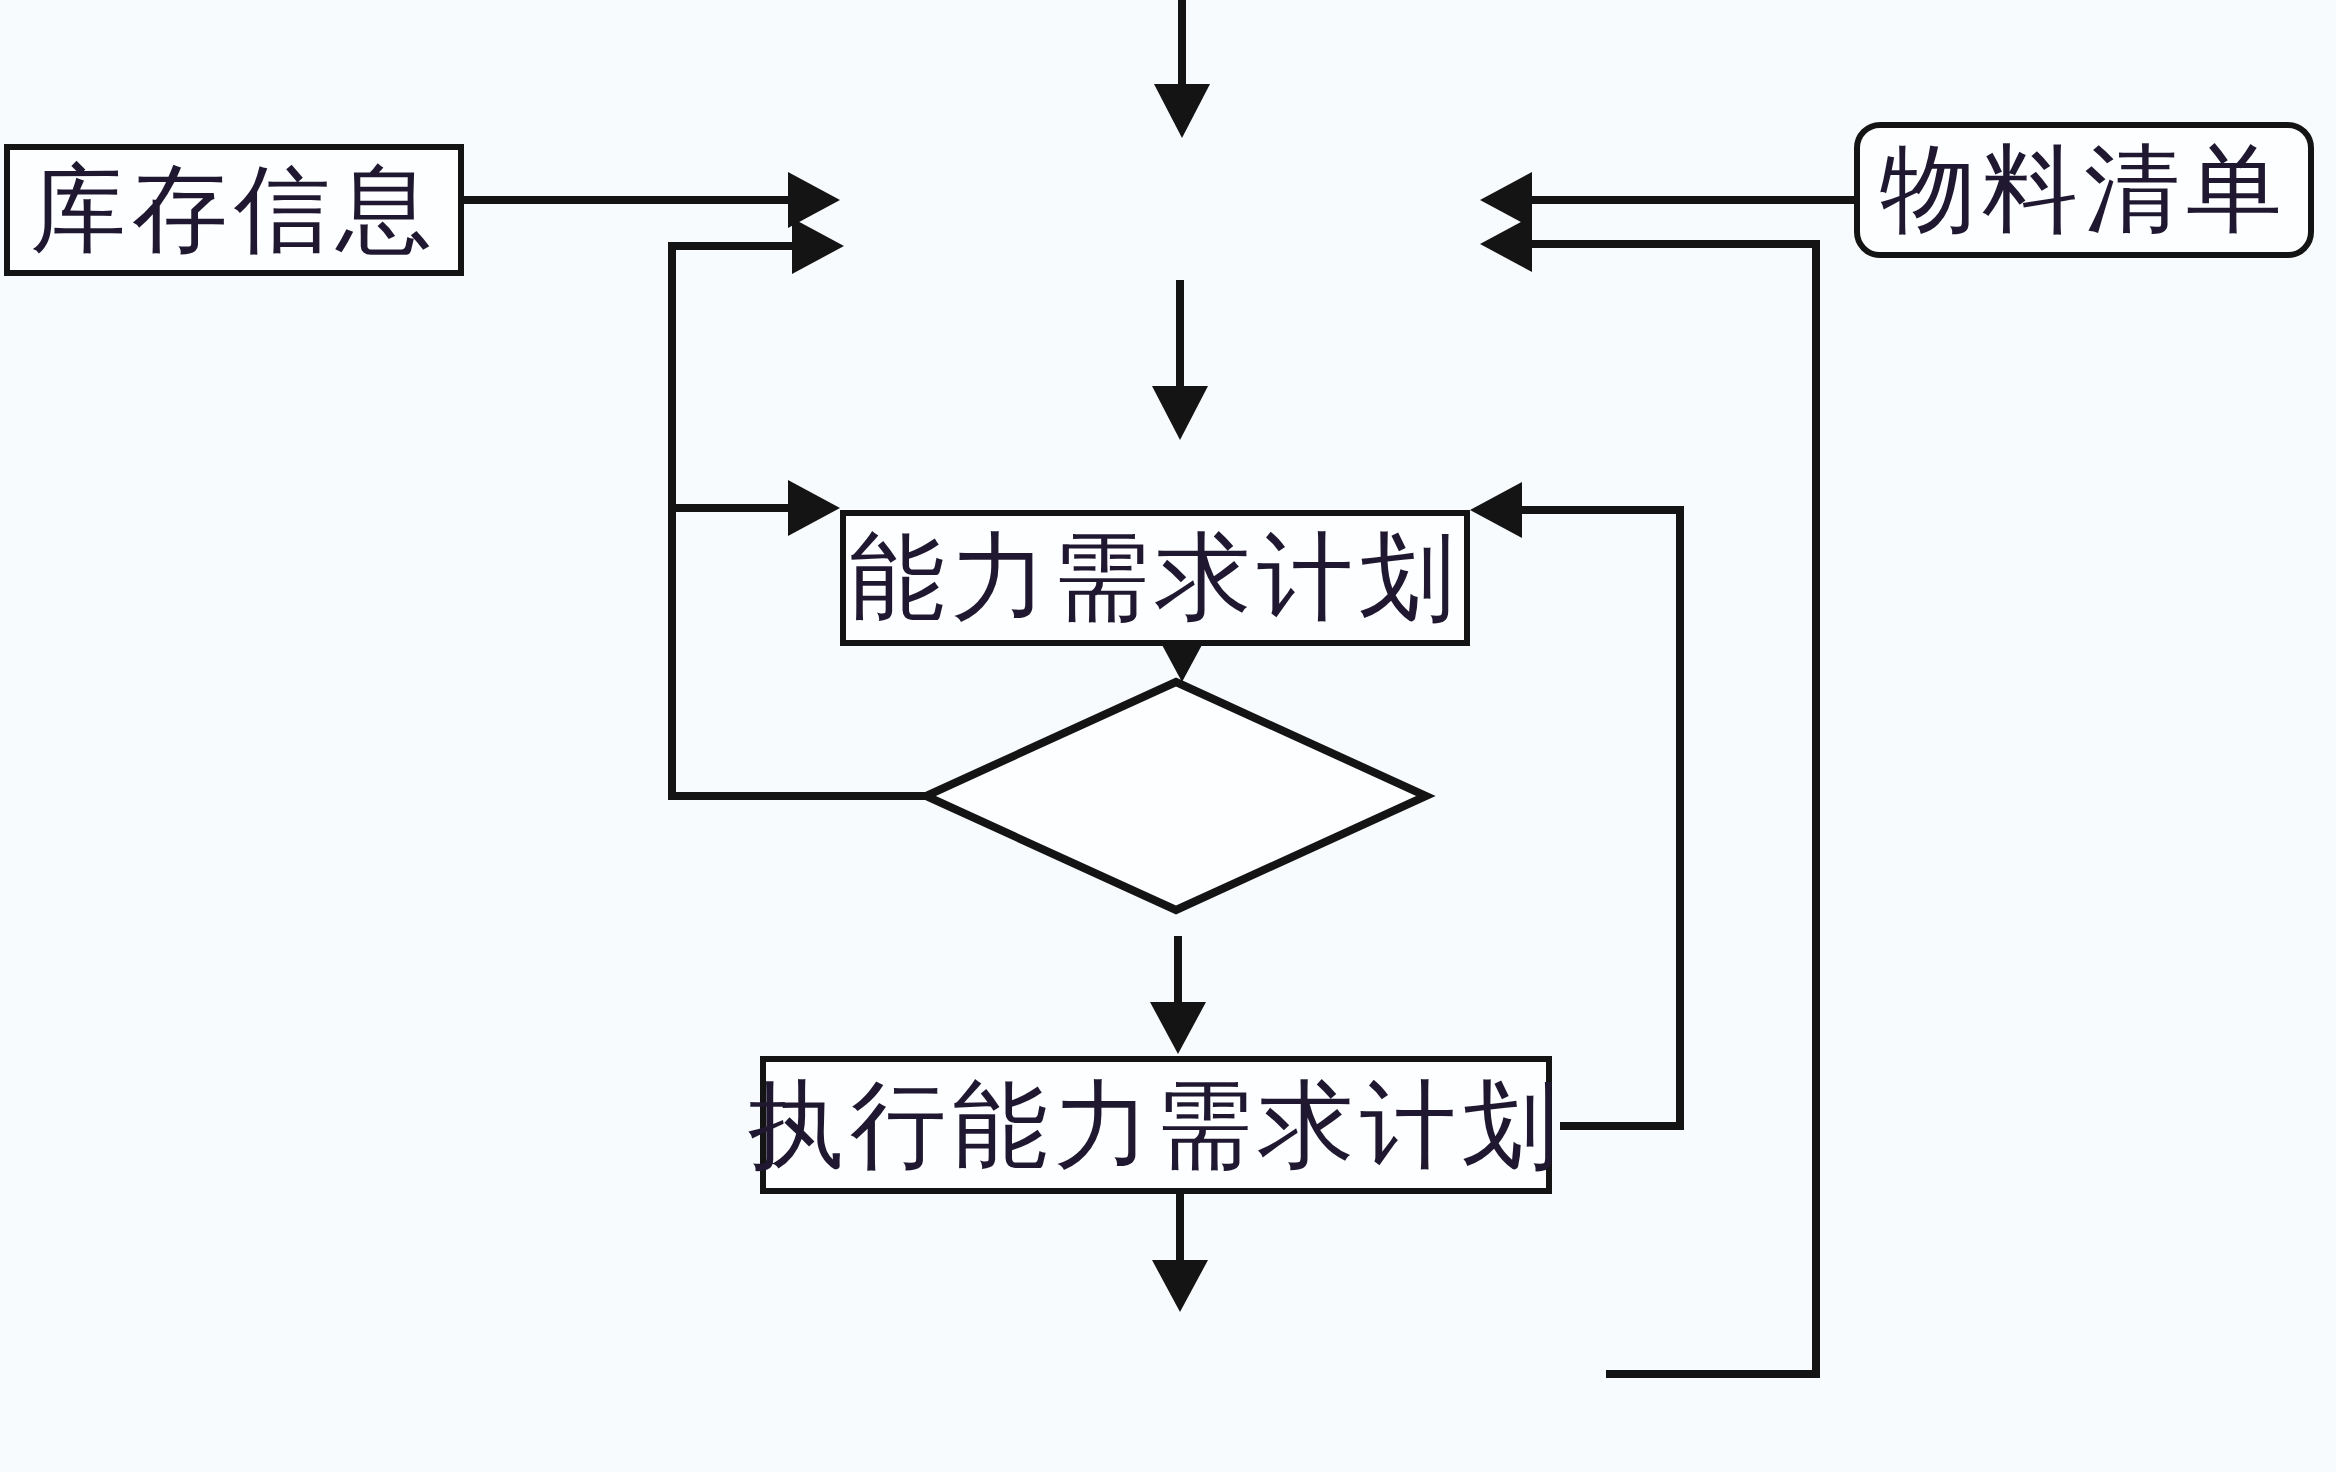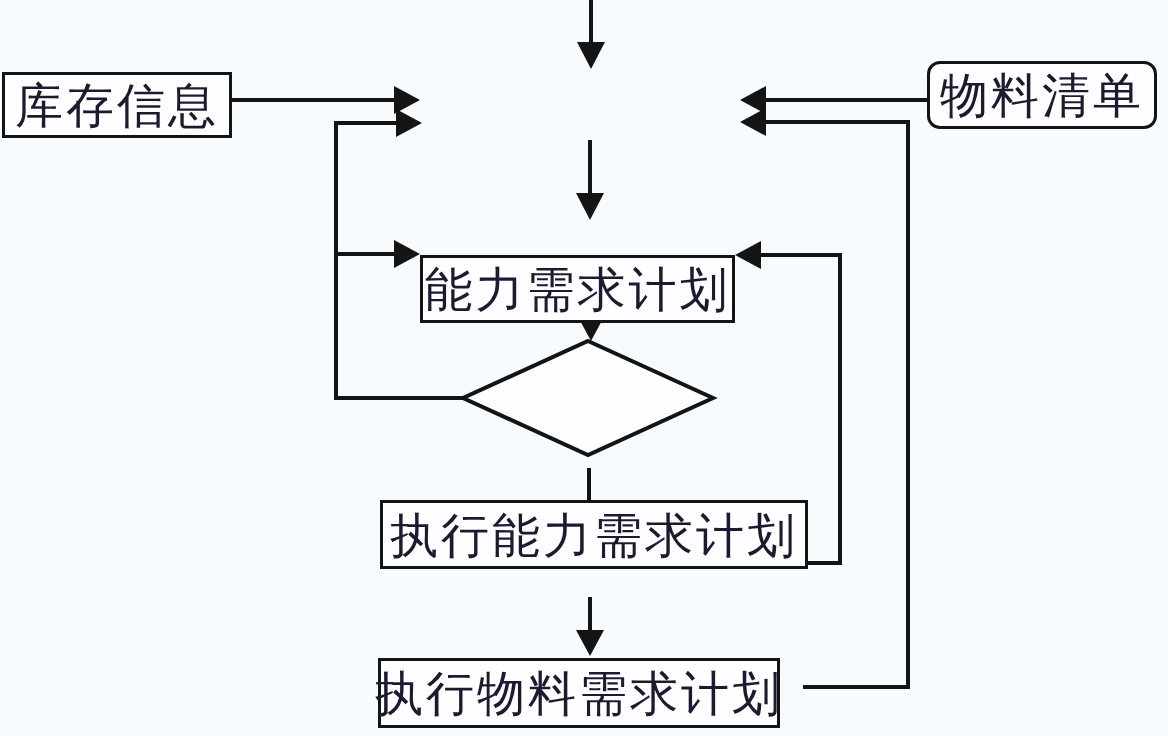--- a/index.html
+++ b/index.html
@@ -38,21 +38,21 @@
     letter-spacing:3px;
     white-space:nowrap;
     line-height:1;
   }
   .node span{display:block;padding-top:2px;}
   
   .n-inventory { left:2px;   top:72px;  width:230px; height:66px; }
   .n-mrp       { left:422px; top:71px;  width:316px; height:69px; }
   .n-bom       { left:927px; top:61px;  width:230px; height:68px;border-radius:13px; }
   .n-crp       { left:420px; top:221px; width:315px; height:68px;margin-top:34px; }
-  .n-exec-crp  { left:380px; top:500px; width:428px; height:69px; }
+  .n-exec-crp  { left:380px; top:528px; width:396px; height:69px; }
   .n-exec-mrp  { left:378px; top:658px; width:402px; height:70px; }
 </style>
 </head>
 <body>
 
 <div class="canvas">
 
   <svg class="wires" viewBox="0 0 1168 736" xmlns="http://www.w3.org/2000/svg">
     <g stroke="#141414" stroke-width="4" fill="none">
 
@@ -122,17 +122,14 @@
   </div>
 
   <div class="node n-crp">
     <span>能力需求计划</span>
   </div>
 
   <div class="node n-exec-crp">
     <span>执行能力需求计划</span>
   </div>
 
-  <div class="node n-exec-mrp">
-    <span>执行物料需求计划</span>
-  </div>
 
 </div>
 
 </body></html>

